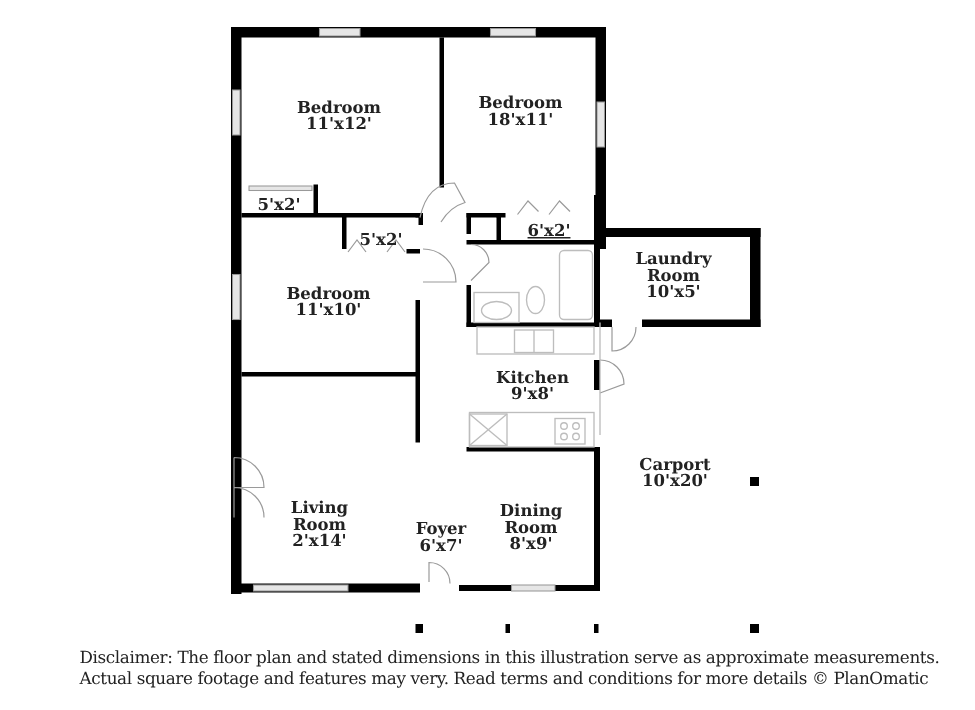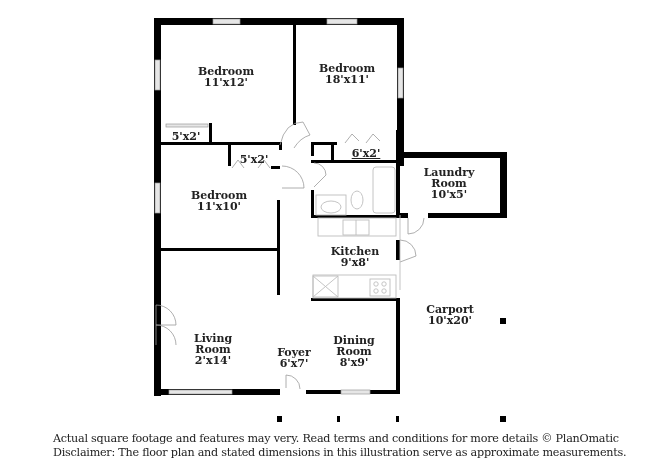--- a/index.html
+++ b/index.html
@@ -174,15 +174,15 @@
   <span>Dining</span>
   <span>Room</span>
   <span class="dim">8'x9'</span>
 </div>
 <div class="lbl" style="left:294px; top:347px;">
   <span>Foyer</span>
   <span class="dim">6'x7'</span>
 </div>
 
 <div class="disclaimer">
+  <span>Disclaimer: The floor plan and stated dimensions in this illustration serve as approximate measurements.</span>
   <span>Actual square footage and features may very. Read terms and conditions for more details © PlanOmatic</span>
-  <span>Disclaimer: The floor plan and stated dimensions in this illustration serve as approximate measurements.</span>
 </div>
 
 </body></html>

